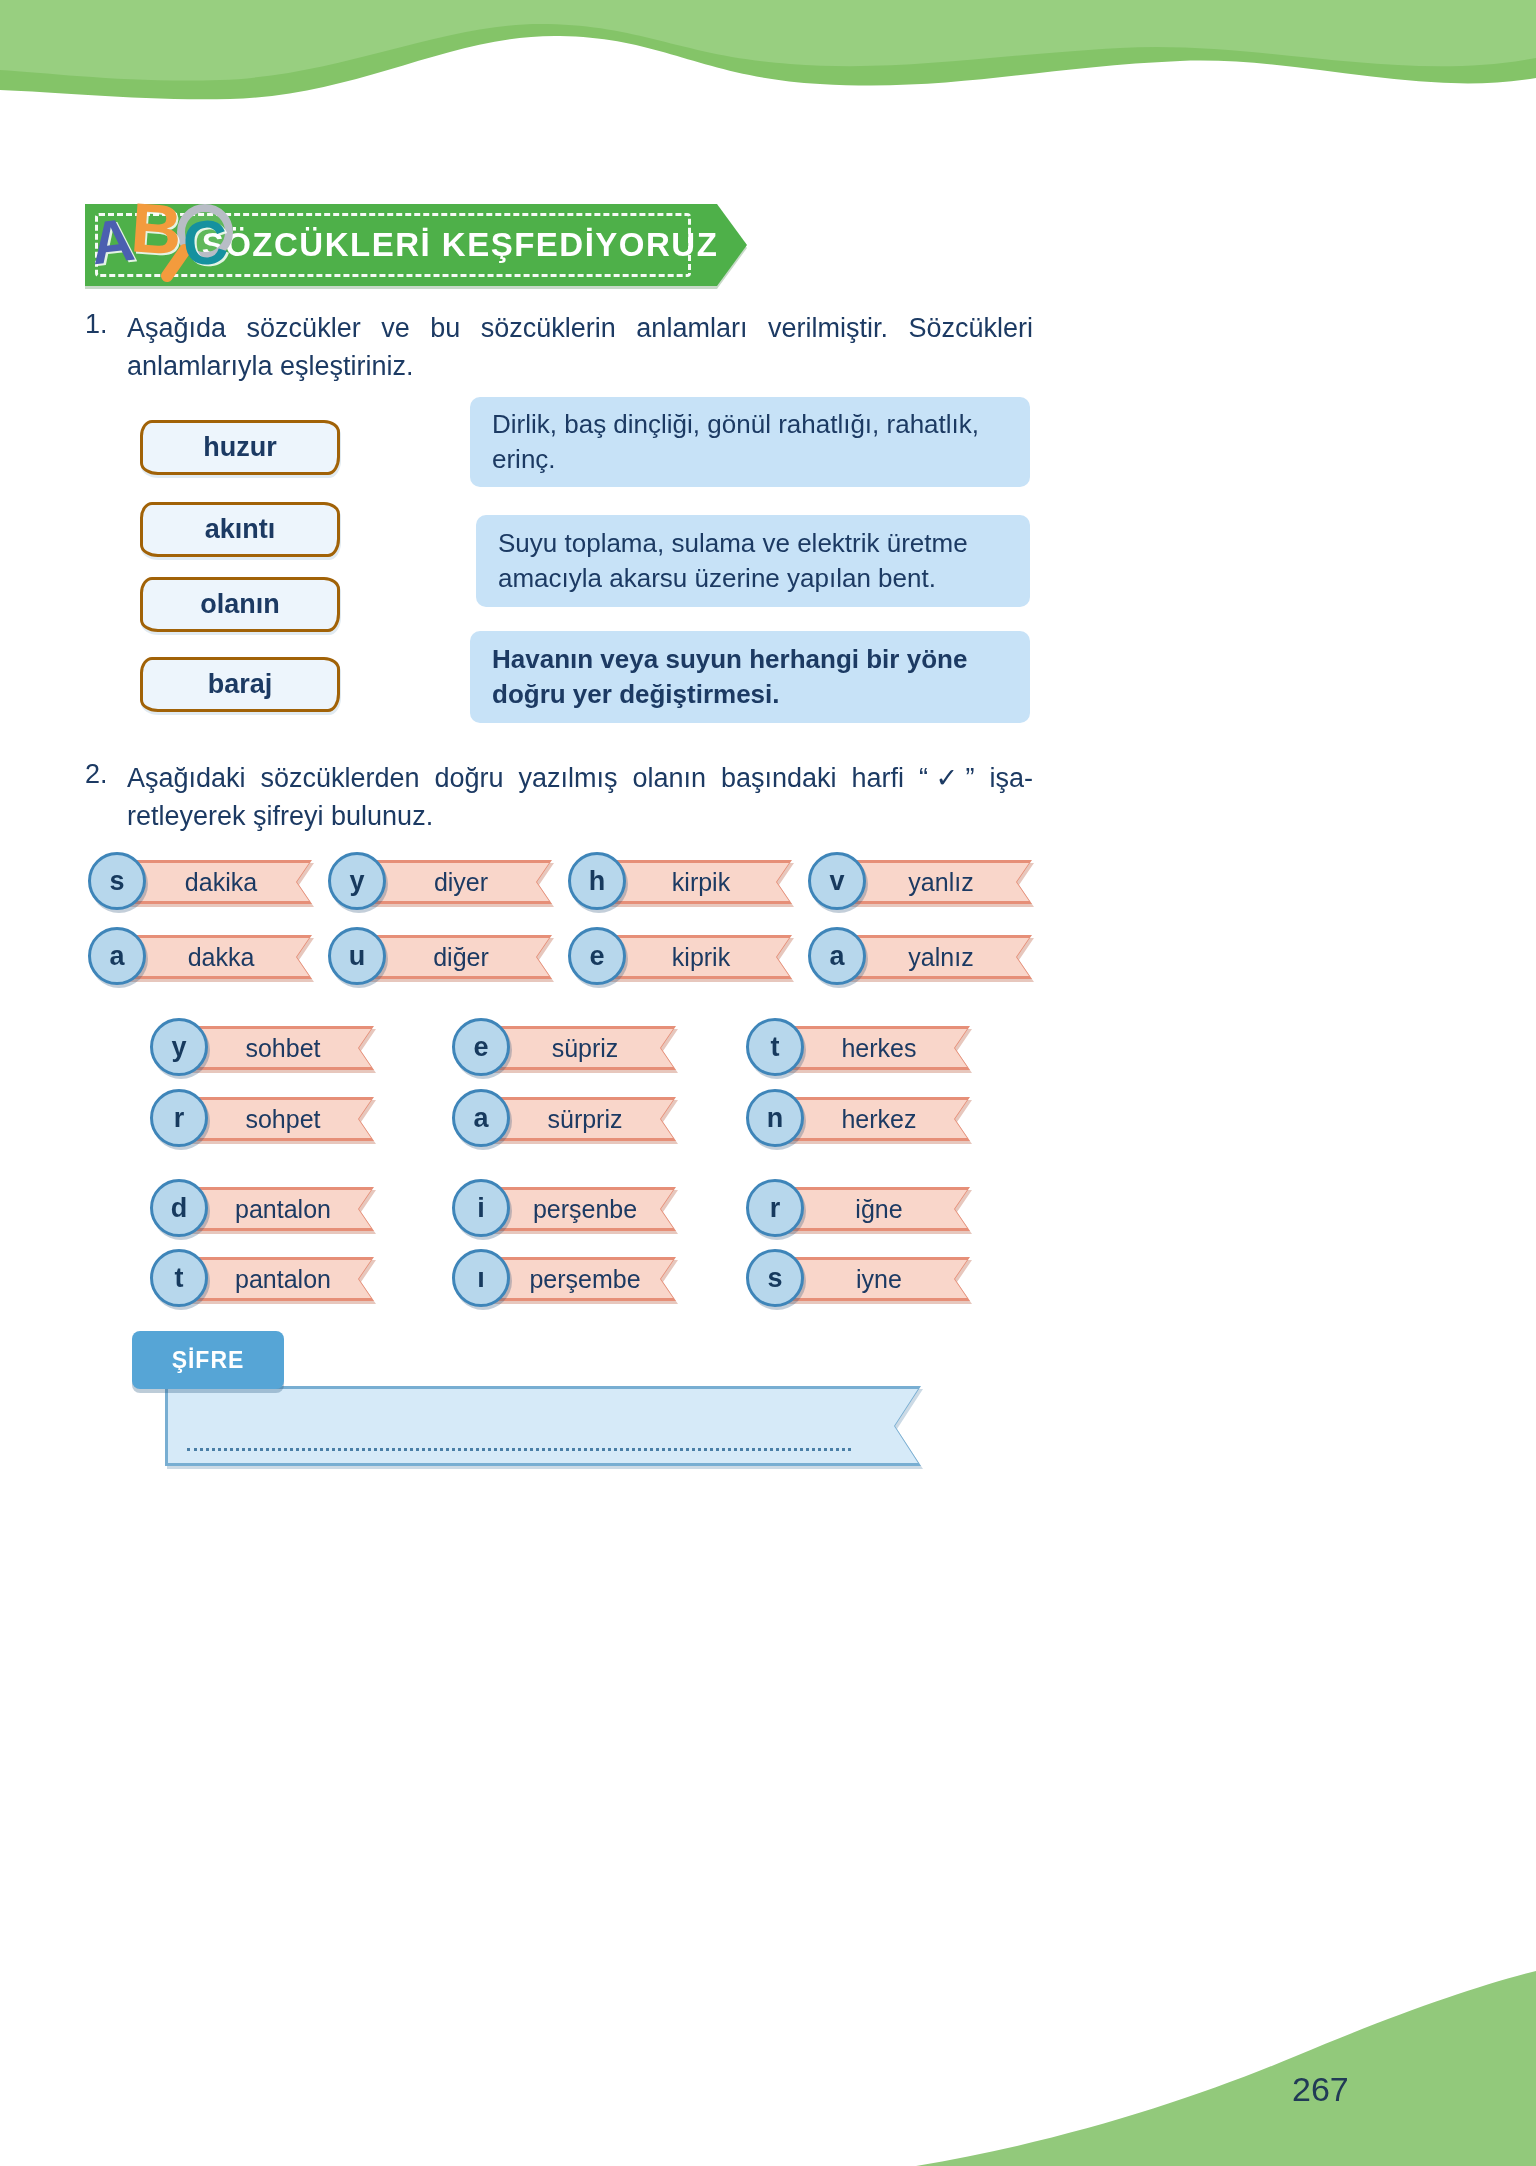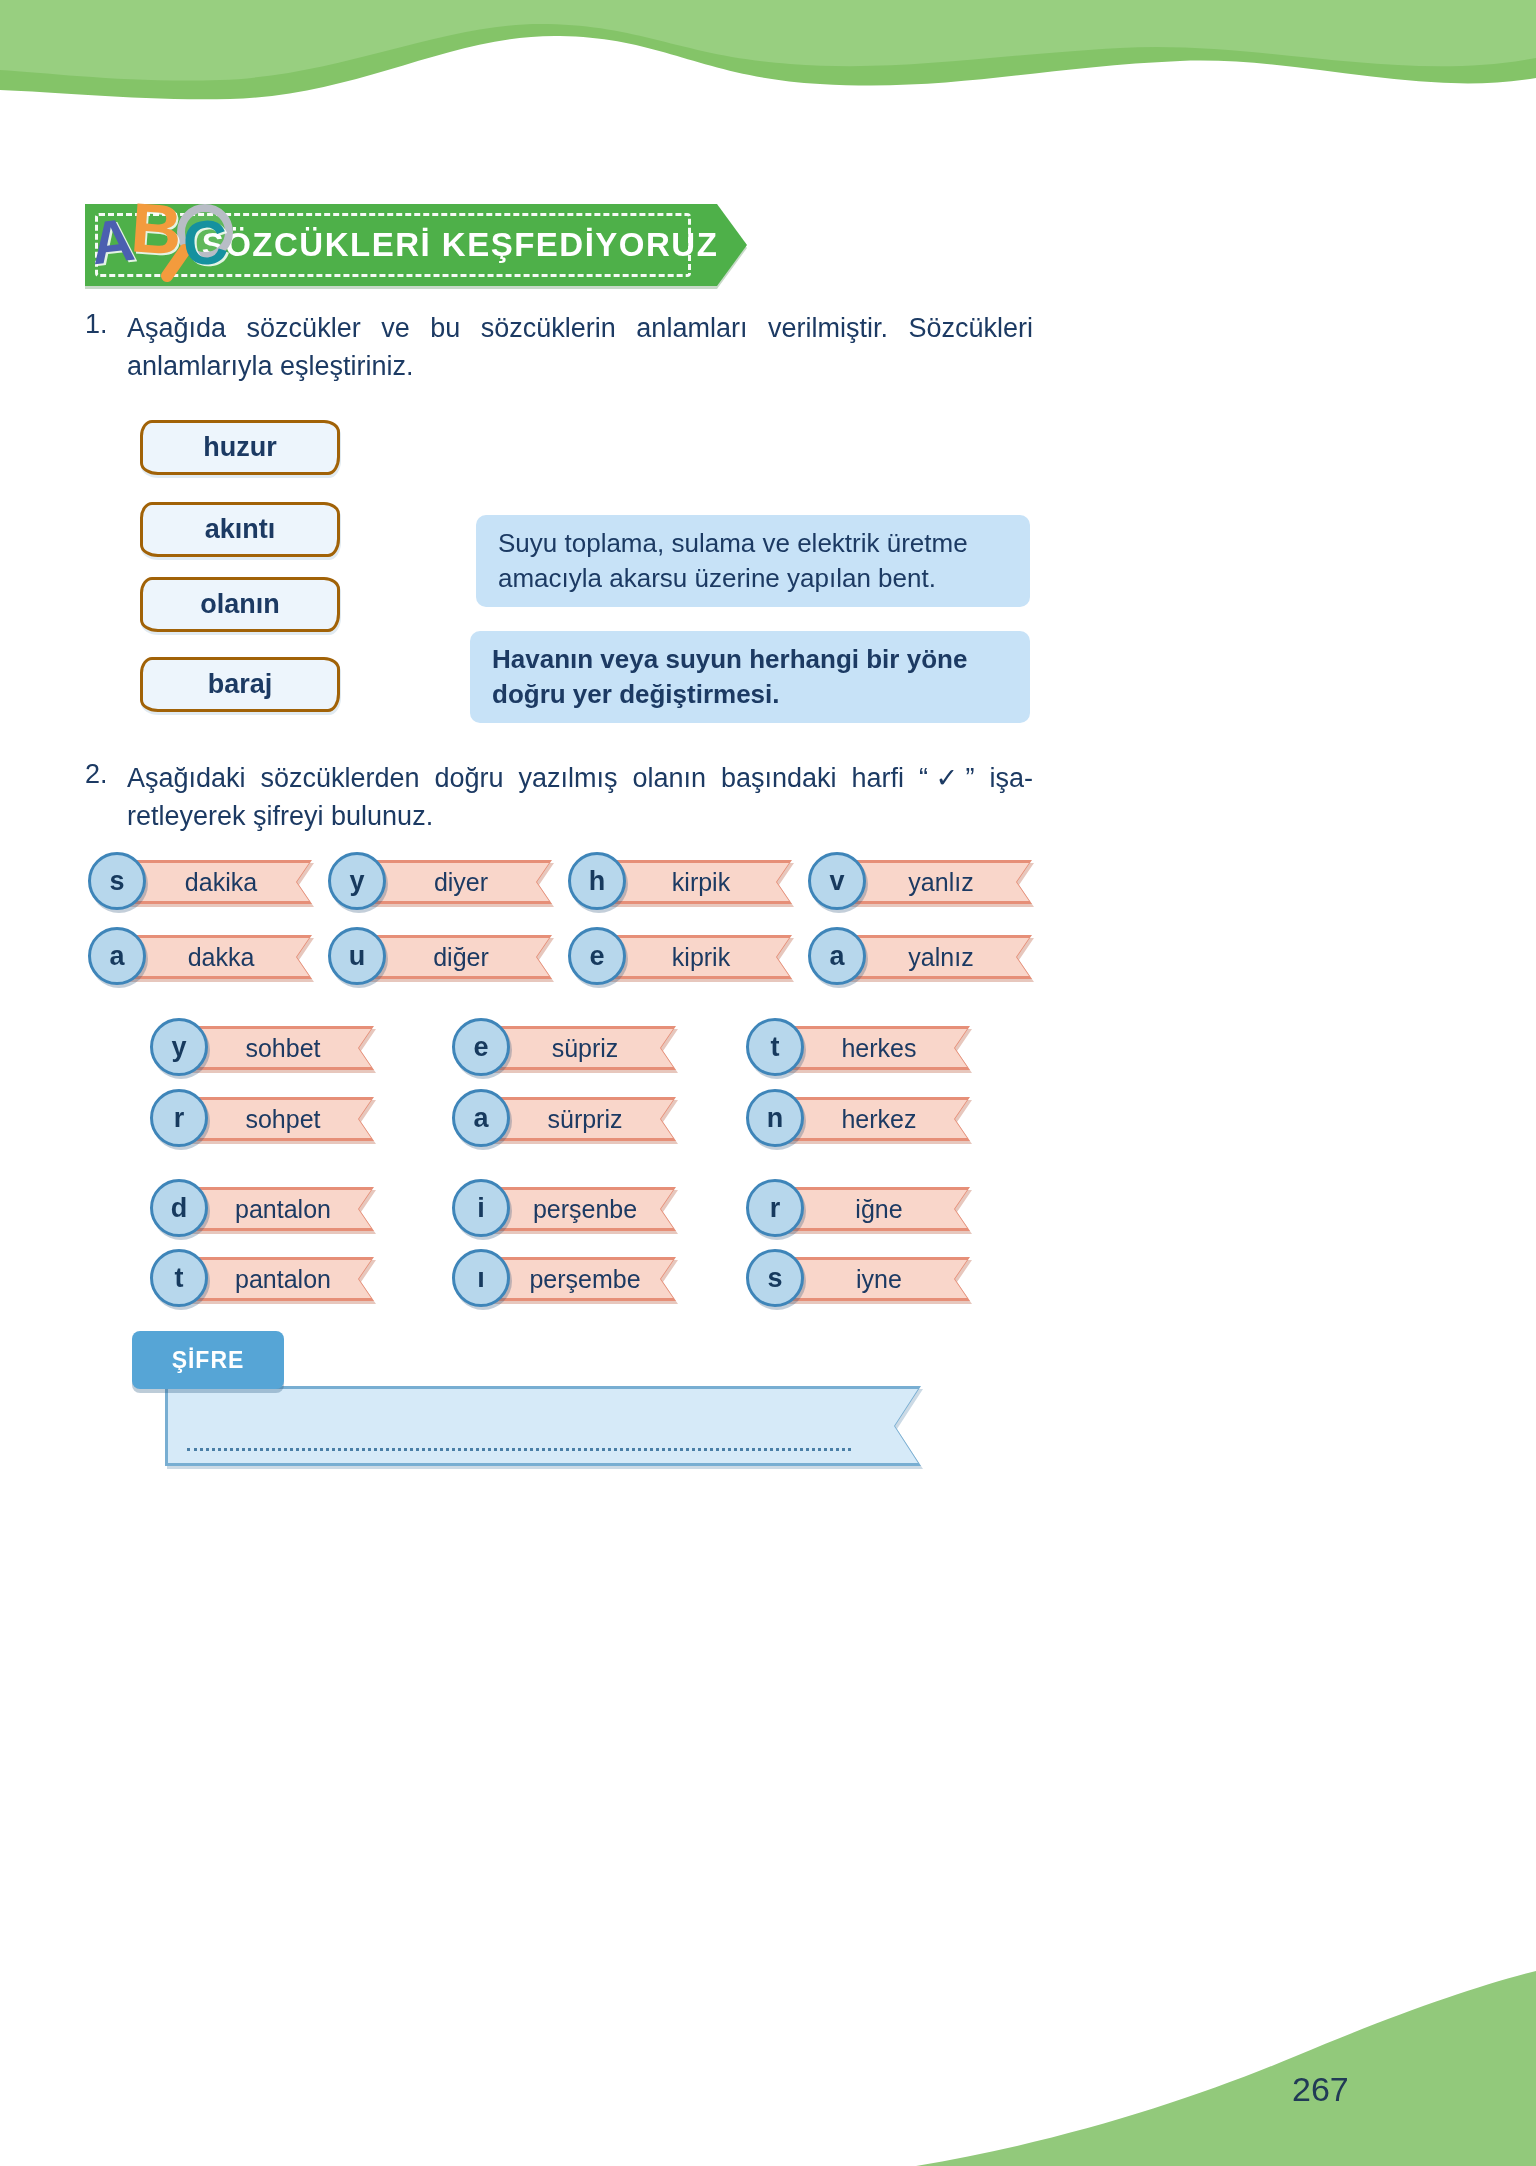--- a/index.html
+++ b/index.html
@@ -99,20 +99,23 @@
   <div class="wordbox" style="left:140px;top:502px;">
       <span>akıntı</span>
     </div>
   <div class="wordbox" style="left:140px;top:577px;">
       <span>olanın</span>
     </div>
   <div class="wordbox" style="left:140px;top:657px;">
       <span>baraj</span>
     </div>
 
+  <div class="defbox" style="left:470px;top:397px;width:560px;height:90px;">
+      <span>Dirlik, baş dinçliği, gönül rahatlığı, rahatlık, erinç.</span>
+    </div>
   <div class="defbox" style="left:476px;top:515px;width:554px;height:92px;align-items:center;">
       <span>Suyu toplama, sulama ve elektrik üretme amacıyla akarsu üzerine yapılan bent.</span>
     </div>
   <div class="defbox" style="left:470px;top:631px;width:560px;height:92px;font-weight:bold;">
       <span>Havanın veya suyun herhangi bir yöne doğru yer değiştirmesi.</span>
     </div>
 
   <div class="exnum" style="left:85px;top:759px;">2.</div>
   <div class="exline just" style="left:127px;top:759px;width:906px;">Aşağıdaki sözcüklerden doğru yazılmış olanın başındaki harfi “✓” işa-</div>
   <div class="exline" style="left:127px;top:797px;">retleyerek şifreyi bulunuz.</div>

